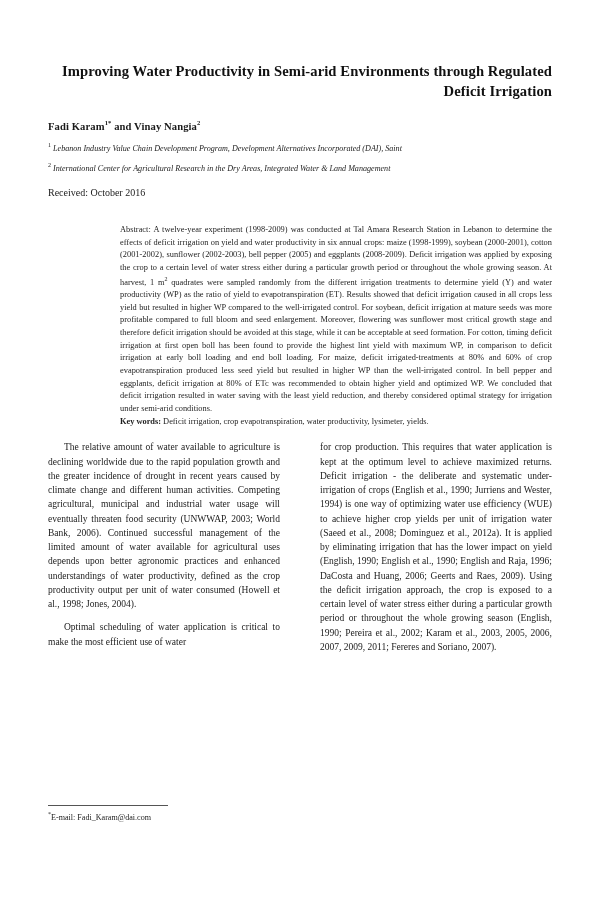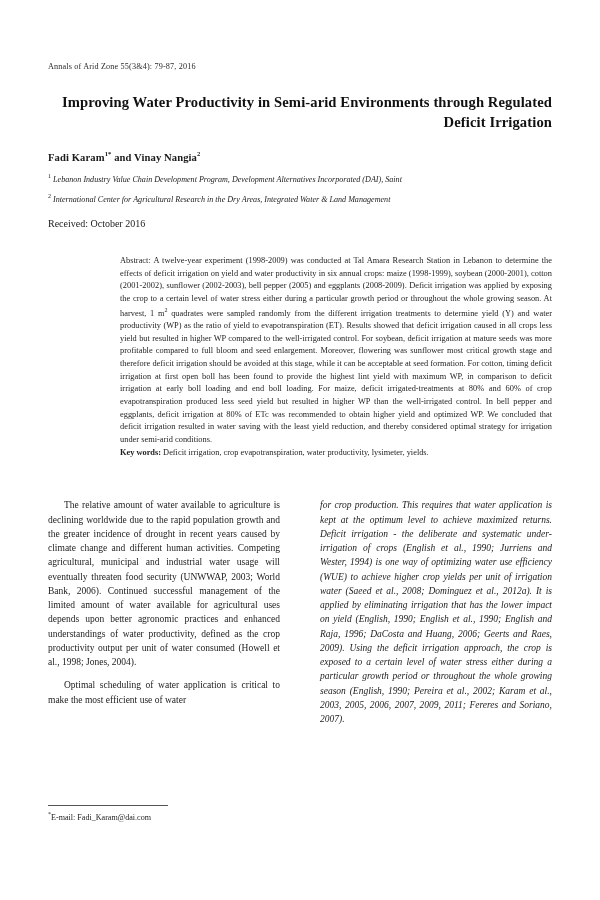--- a/index.html
+++ b/index.html
@@ -91,36 +91,35 @@
     line-height: 1.52;
     text-align: justify;
     color: #1d1d1d;
   }
   .keywords b {
     font-weight: bold;
   }
   .columns {
     display: flex;
     gap: 40px;
-    margin-top: 39px;
+    margin-top: 12px;
   }
   .col {
     width: 241px;
   }
   .col p {
     margin: 0 0 9px 0;
     font-size: 9.5px;
     line-height: 1.5;
     text-align: justify;
     text-indent: 16px;
     color: #1b1b1b;
   }
   .col p.noindent {
     text-indent: 0;
-    font-style: italic;
   }
   .footnote {
     position: absolute;
     left: 48px;
     bottom: 78px;
     width: 280px;
     font-size: 8.1px;
     color: #222222;
     border-top: none;
   }
@@ -136,21 +135,20 @@
     background: #555555;
   }
 </style>
 </head>
 <body>
 
 <div class="page">
 
   <div class="content">
 
-    <div class="journal-ref">Annals of Arid Zone 55(3&amp;4): 79-87, 2016</div>
 
     <div class="title">Improving Water Productivity in Semi-arid Environments through Regulated Deficit Irrigation</div>
 
     <div class="authors">
       <span>Fadi Karam</span><sup>1*</sup><span> and Vinay Nangia</span><sup>2</sup>
     </div>
 
     <div class="affil">
       <sup>1</sup>
       <span>Lebanon Industry Value Chain Development Program, Development Alternatives Incorporated (DAI), Saint</span>

